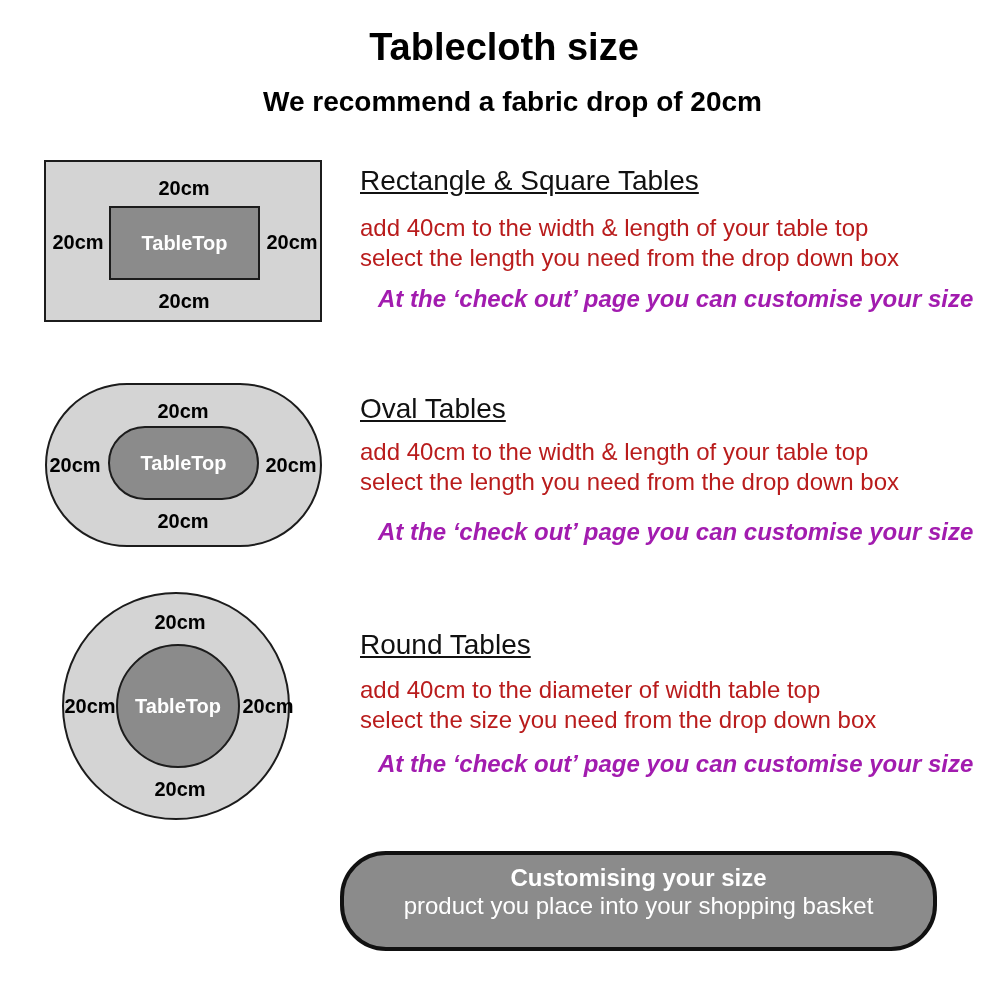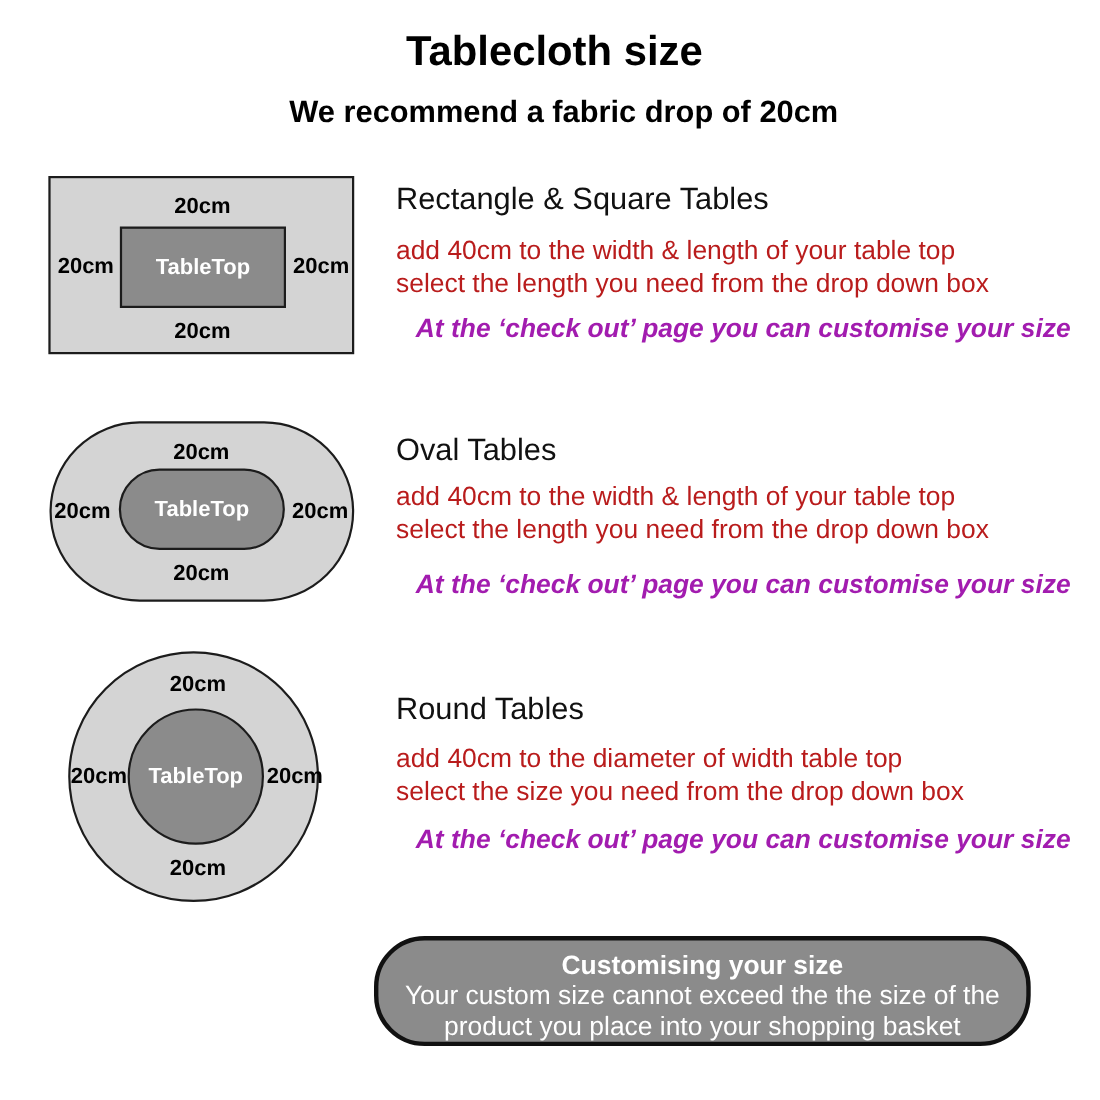--- a/index.html
+++ b/index.html
@@ -61,20 +61,21 @@
   .round-drop-top    { left:86px;  top:16px;  }
   .round-drop-bottom { left:86px;  top:183px; }
   .round-drop-left   { left:-4px;  top:100px; }
   .round-drop-right  { left:174px; top:100px; }
 
   
   .section-heading {
     position:absolute; left:360px;
     font-size:28px; font-weight:normal; color:#111; line-height:32px;
     white-space:nowrap;
+    text-decoration:underline;
   }
   .section-body {
     position:absolute; left:360px;
     font-size:24px; color:#b91c1c; line-height:30px;
     white-space:nowrap;
   }
   .section-note {
     position:absolute; left:378px;
     font-size:24px; font-weight:bold; font-style:italic;
     color:#a21caf; line-height:28px;
@@ -161,17 +162,16 @@
 
   <div class="section-heading s3-heading">Round Tables</div>
   <div class="section-body s3-body">
     <div>add 40cm to the diameter of width table top</div>
     <div>select the size you need from the drop down box</div>
   </div>
   <div class="section-note s3-note">At the ‘check out’ page you can customise your size</div>
 
   <div class="footer-box">
     <div class="footer-title">Customising your size</div>
-    <div>Your custom size cannot exceed the the size of the</div>
     <div>product you place into your shopping basket</div>
   </div>
 
 </div>
 
 </body></html>

